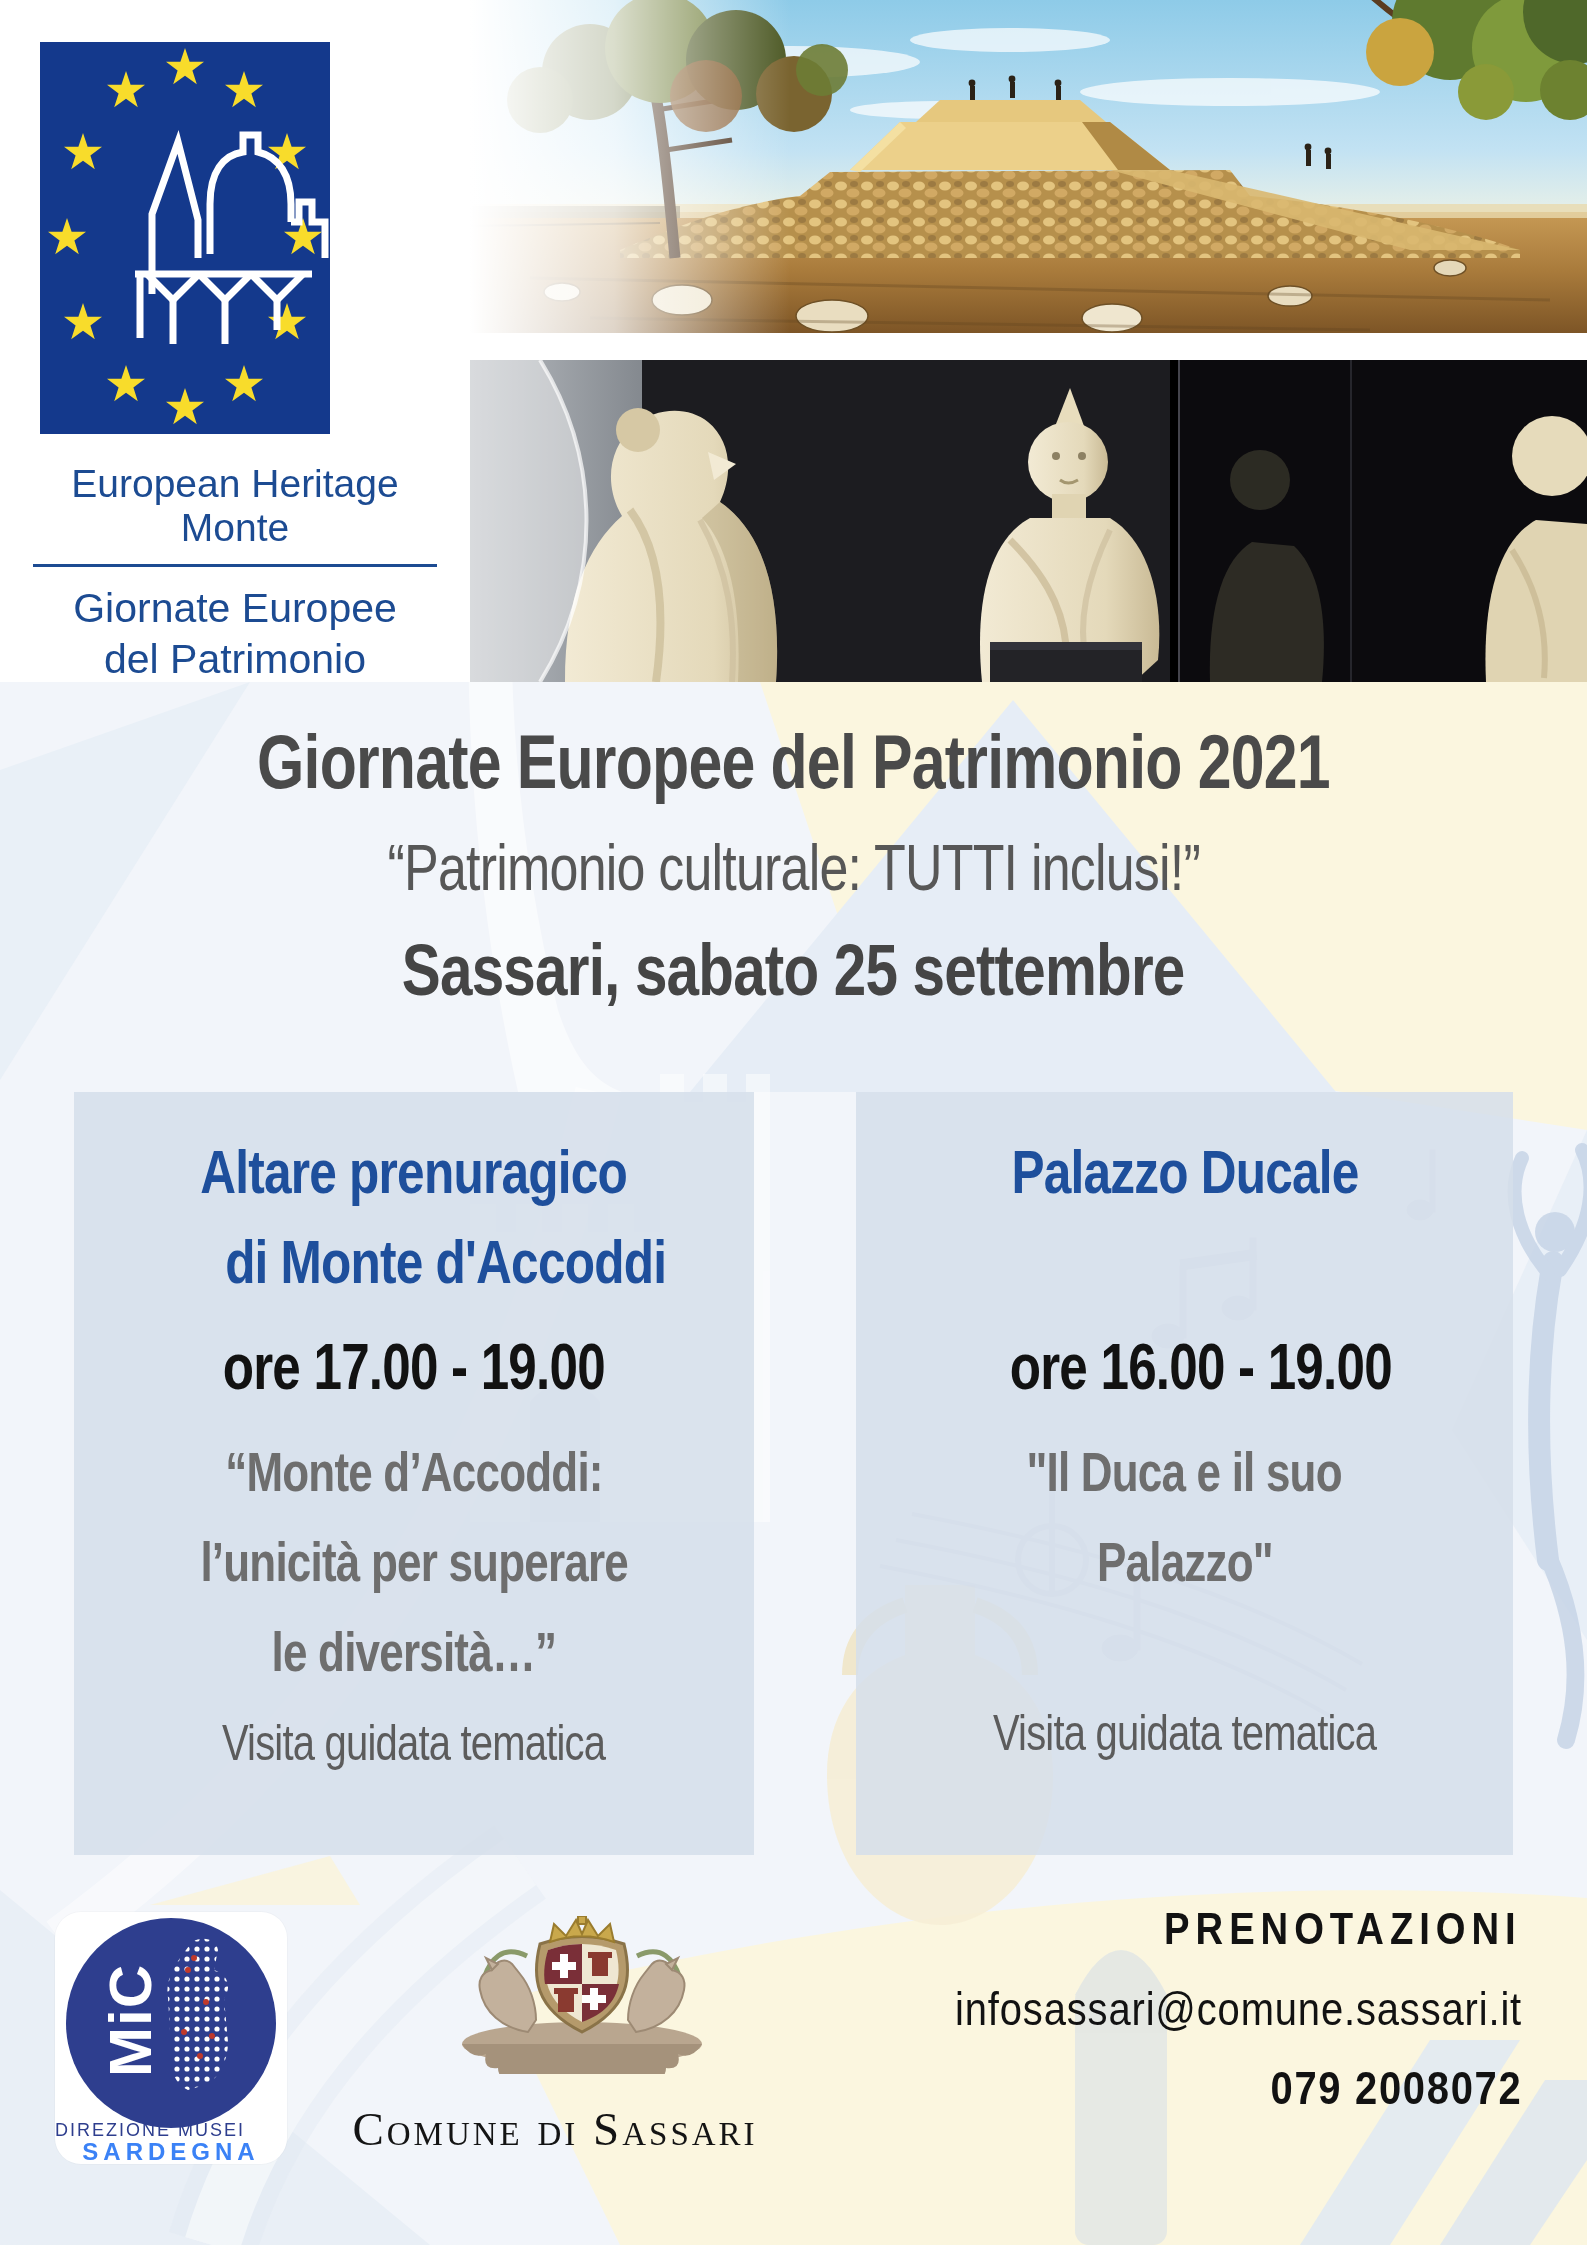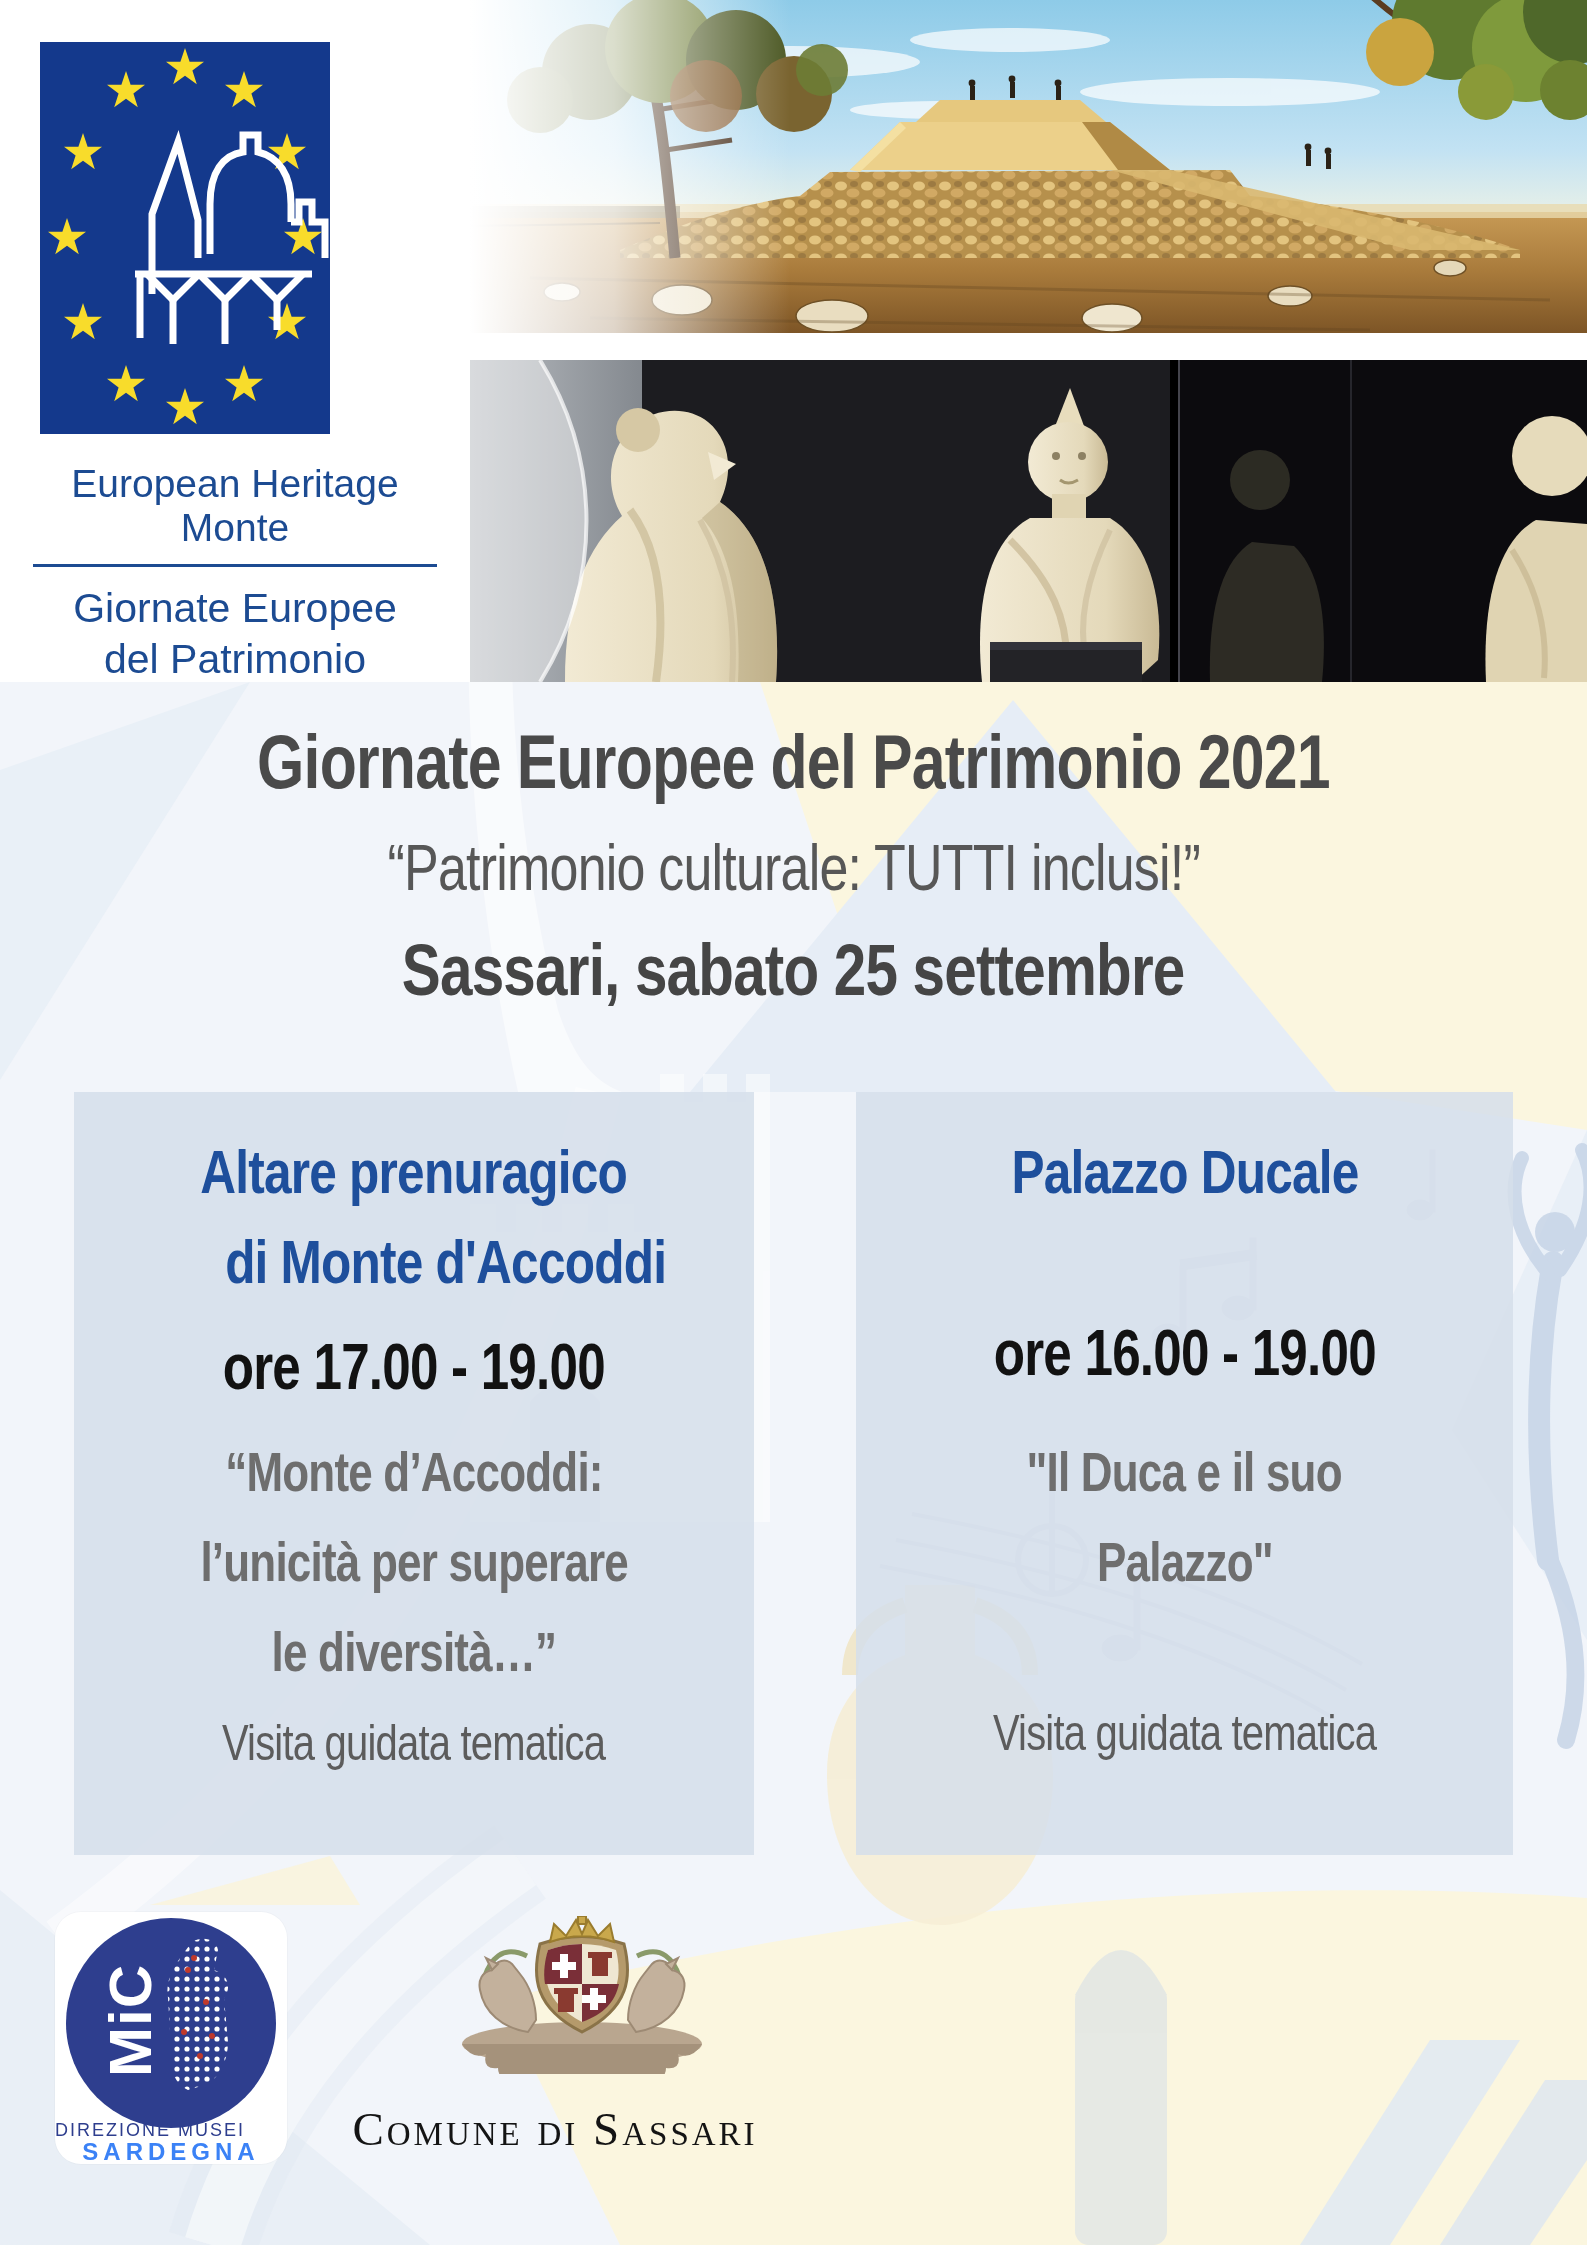--- a/index.html
+++ b/index.html
@@ -343,21 +343,21 @@
     <div class="line title" style="top:134px;padding-left:32px;"><span class="cx">di Monte d'Accoddi</span></div>
     <div class="line time" style="top:238px;"><span class="cx">ore 17.00 - 19.00</span></div>
     <div class="line quote" style="top:348px;"><span class="cx">“Monte d’Accoddi:</span></div>
     <div class="line quote" style="top:438px;"><span class="cx">l’unicità per superare</span></div>
     <div class="line quote" style="top:528px;"><span class="cx">le diversità…”</span></div>
     <div class="line note" style="top:622px;"><span class="cx">Visita guidata tematica</span></div>
   </div>
 
   <div class="abs card card-right" style="z-index:4;">
     <div class="line title" style="top:44px;"><span class="cx">Palazzo Ducale</span></div>
-    <div class="line time" style="top:224px;"><span class="cx">ore 16.00 - 19.00</span></div>
+    <div class="line time" style="top:238px;padding-left:16px;"><span class="cx">ore 16.00 - 19.00</span></div>
     <div class="line quote" style="top:348px;"><span class="cx">"Il Duca e il suo</span></div>
     <div class="line quote" style="top:438px;"><span class="cx">Palazzo"</span></div>
     <div class="line note" style="top:612px;"><span class="cx">Visita guidata tematica</span></div>
   </div>
 
   <div class="abs mic" style="z-index:5;">
     <div class="mic-circle">
       <span class="mic-acronym">MiC</span>
       <svg class="mic-map" width="104" height="176" viewBox="0 0 104 176">
         <defs>
@@ -412,14 +412,19 @@
         <rect x="122" y="72" width="24" height="6" fill="#8a3a30"></rect>
     </g>
 
     <g fill="#c9a84c" stroke="#9a7c2e" stroke-width="2">
       <path d="M118,26 L122,8 L134,20 L144,4 L150,18 L156,4 L166,20 L178,8 L182,26 C160,18 140,18 118,26 Z"></path>
       <rect x="146" y="0" width="8" height="8"></rect>
     </g>
   </svg>
   <div class="abs comune" style="z-index:5;">Comune di Sassari</div>
 
+  <div class="abs booking" style="z-index:5;">
+    <div class="bh"><span class="cxr">PRENOTAZIONI</span></div>
+    <div class="be"><span class="cxr">infosassari@comune.sassari.it</span></div>
+    <div class="bp"><span class="cxr">079 2008072</span></div>
+  </div>
 
 </div>
 
 </body></html>

